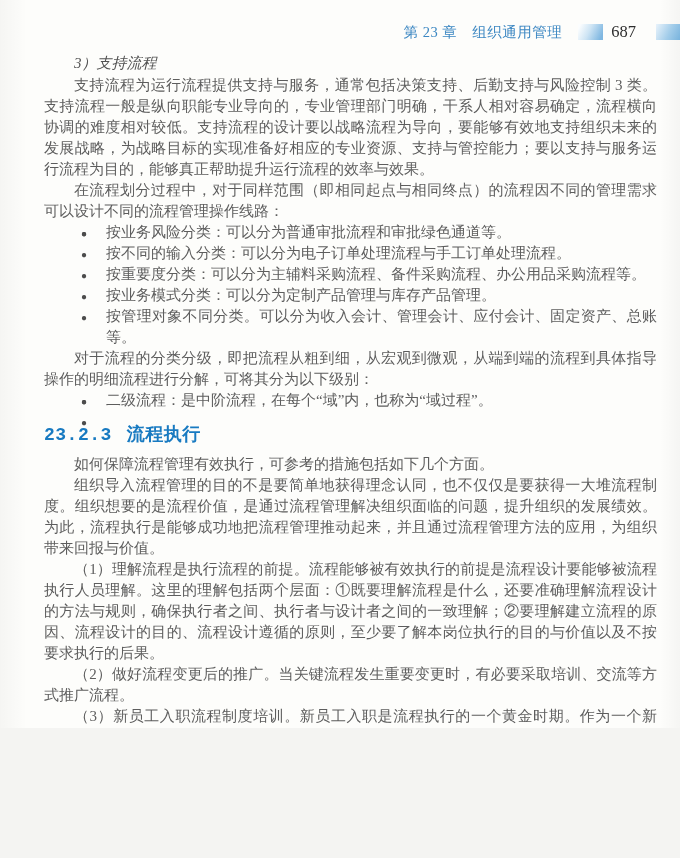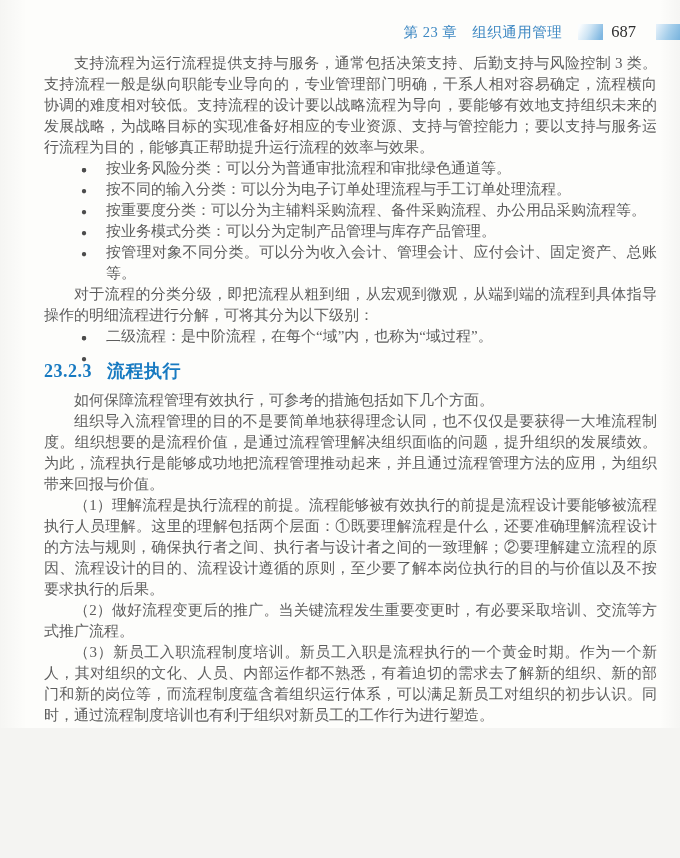--- a/index.html
+++ b/index.html
@@ -74,40 +74,42 @@
   .bullet .dot {
     position: absolute; left: 37px; top: 1px;
     font-size: 10px;
     color: #4c4c4c;
   }
   .section-heading {
     margin: 14px 0 8px 0;
     color: #187ac1;
     font-weight: bold;
     font-size: 18px;
-    font-family: Liberation Serif, serif;
+    font-family: Liberation Mono, monospace;
     text-indent: 0;
     letter-spacing: 0.5px;
   }
   .section-number { margin-right: 15px; }
 </style>
 </head>
 <body>
 
 <div class="page">
 
   <div class="running-head">
     <span class="chapter-label">第 23 章　组织通用管理</span>
     <span class="accent-box left-box"></span>
     <span class="folio">687</span>
     <span class="accent-box right-box"></span>
   </div>
 
   <div class="content">
+    <p class="kai-subhead">3）支持流程</p>
     <p class="para">支持流程为运行流程提供支持与服务，通常包括决策支持、后勤支持与风险控制 3 类。支持流程一般是纵向职能专业导向的，专业管理部门明确，干系人相对容易确定，流程横向协调的难度相对较低。支持流程的设计要以战略流程为导向，要能够有效地支持组织未来的发展战略，为战略目标的实现准备好相应的专业资源、支持与管控能力；要以支持与服务运行流程为目的，能够真正帮助提升运行流程的效率与效果。</p>
+    <p class="para">在流程划分过程中，对于同样范围（即相同起点与相同终点）的流程因不同的管理需求可以设计不同的流程管理操作线路：</p>
 
     <p class="bullet"><span class="dot">●</span></p>
     <p class="bullet"><span class="dot">●</span><span>按业务风险分类：可以分为普通审批流程和审批绿色通道等。</span></p>
     <p class="bullet"><span class="dot">●</span><span>按不同的输入分类：可以分为电子订单处理流程与手工订单处理流程。</span></p>
     <p class="bullet"><span class="dot">●</span><span>按重要度分类：可以分为主辅料采购流程、备件采购流程、办公用品采购流程等。</span></p>
     <p class="bullet"><span class="dot">●</span><span>按业务模式分类：可以分为定制产品管理与库存产品管理。</span></p>
     <p class="bullet"><span class="dot">●</span><span>按管理对象不同分类。可以分为收入会计、管理会计、应付会计、固定资产、总账等。</span></p>
 
     <p class="para">对于流程的分类分级，即把流程从粗到细，从宏观到微观，从端到端的流程到具体指导操作的明细流程进行分解，可将其分为以下级别：</p>
 

